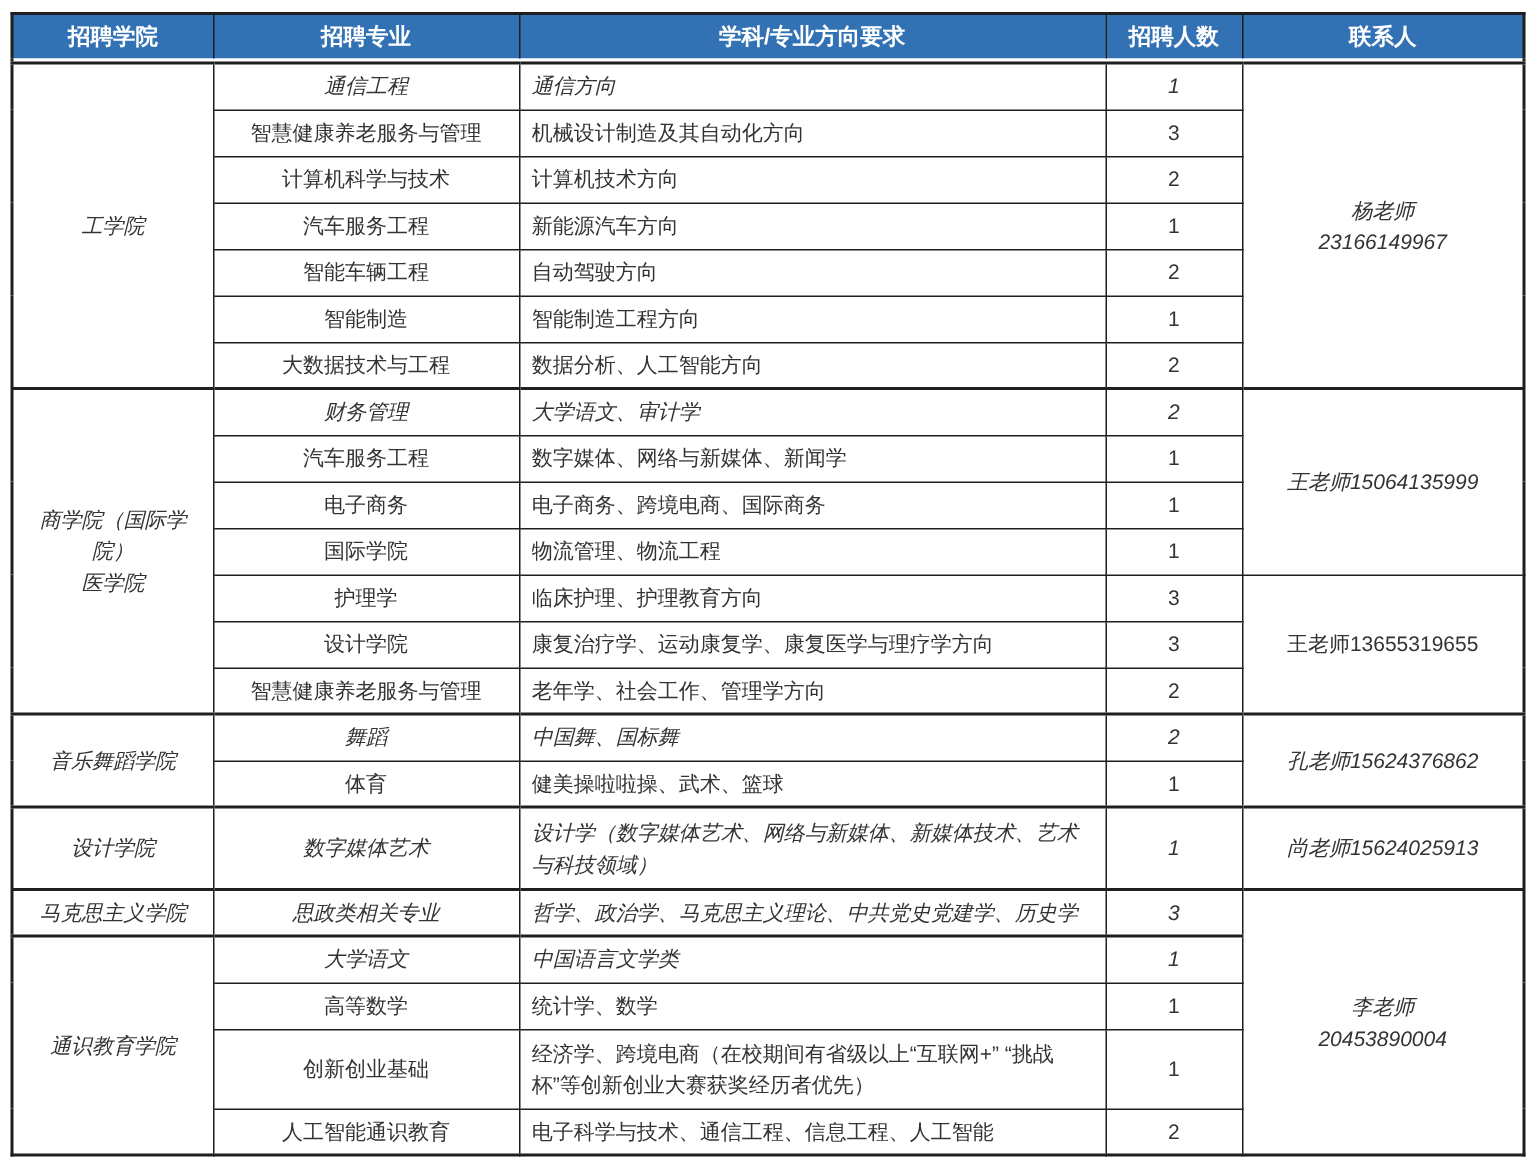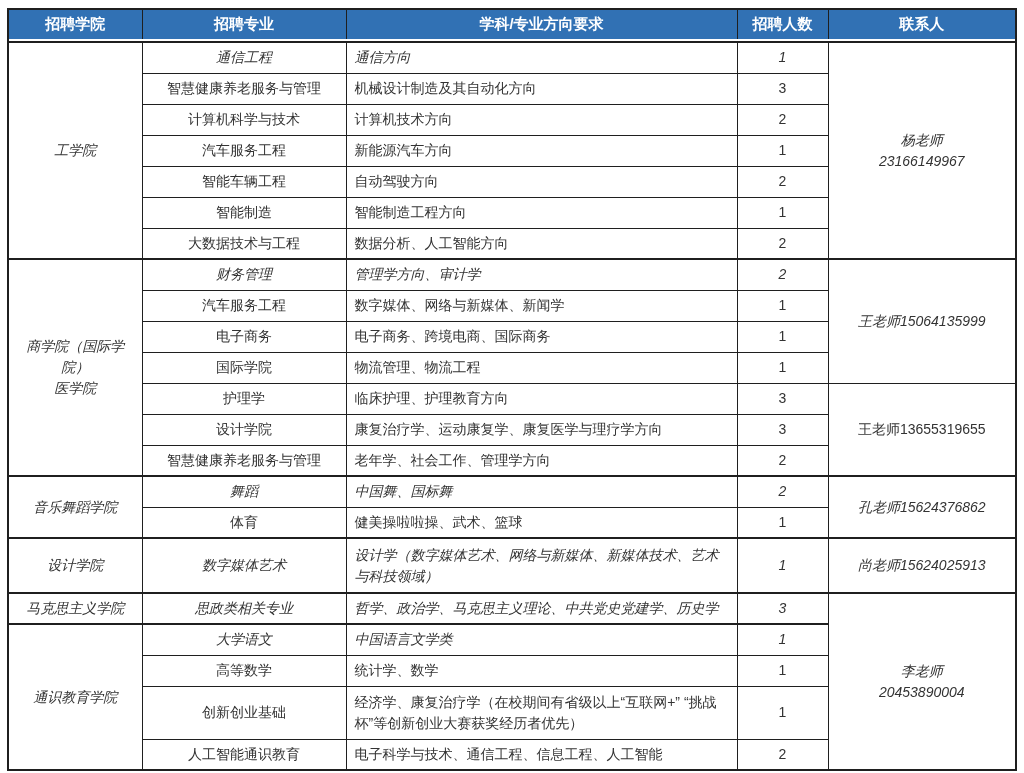--- a/index.html
+++ b/index.html
@@ -136,21 +136,21 @@
         <td class="req">数据分析、人工智能方向</td>
         <td>2</td>
       </tr>
 
       <tr class="gs">
         <td rowspan="7" class="two-line">
           <span>商学院（国际学院）</span>
           <span>医学院</span>
         </td>
         <td>财务管理</td>
-        <td class="req">管理学方向、审计学</td>
+        <td class="req">大学语文、审计学</td>
         <td>2</td>
         <td rowspan="4">王老师15064135999</td>
       </tr>
       <tr>
         <td>汽车服务工程</td>
         <td class="req">数字媒体、网络与新媒体、新闻学</td>
         <td>1</td>
       </tr>
       <tr>
         <td>电子商务</td>
@@ -217,21 +217,21 @@
         <td class="req">中国语言文学类</td>
         <td>1</td>
       </tr>
       <tr>
         <td>高等数学</td>
         <td class="req">统计学、数学</td>
         <td>1</td>
       </tr>
       <tr class="tall-b">
         <td>创新创业基础</td>
-        <td class="req">经济学、康复治疗学（在校期间有省级以上“互联网+” “挑战杯”等创新创业大赛获奖经历者优先）</td>
+        <td class="req">经济学、跨境电商（在校期间有省级以上“互联网+” “挑战杯”等创新创业大赛获奖经历者优先）</td>
         <td>1</td>
       </tr>
       <tr>
         <td>人工智能通识教育</td>
         <td class="req">电子科学与技术、通信工程、信息工程、人工智能</td>
         <td>2</td>
       </tr>
     </tbody>
   </table>
 </div>

